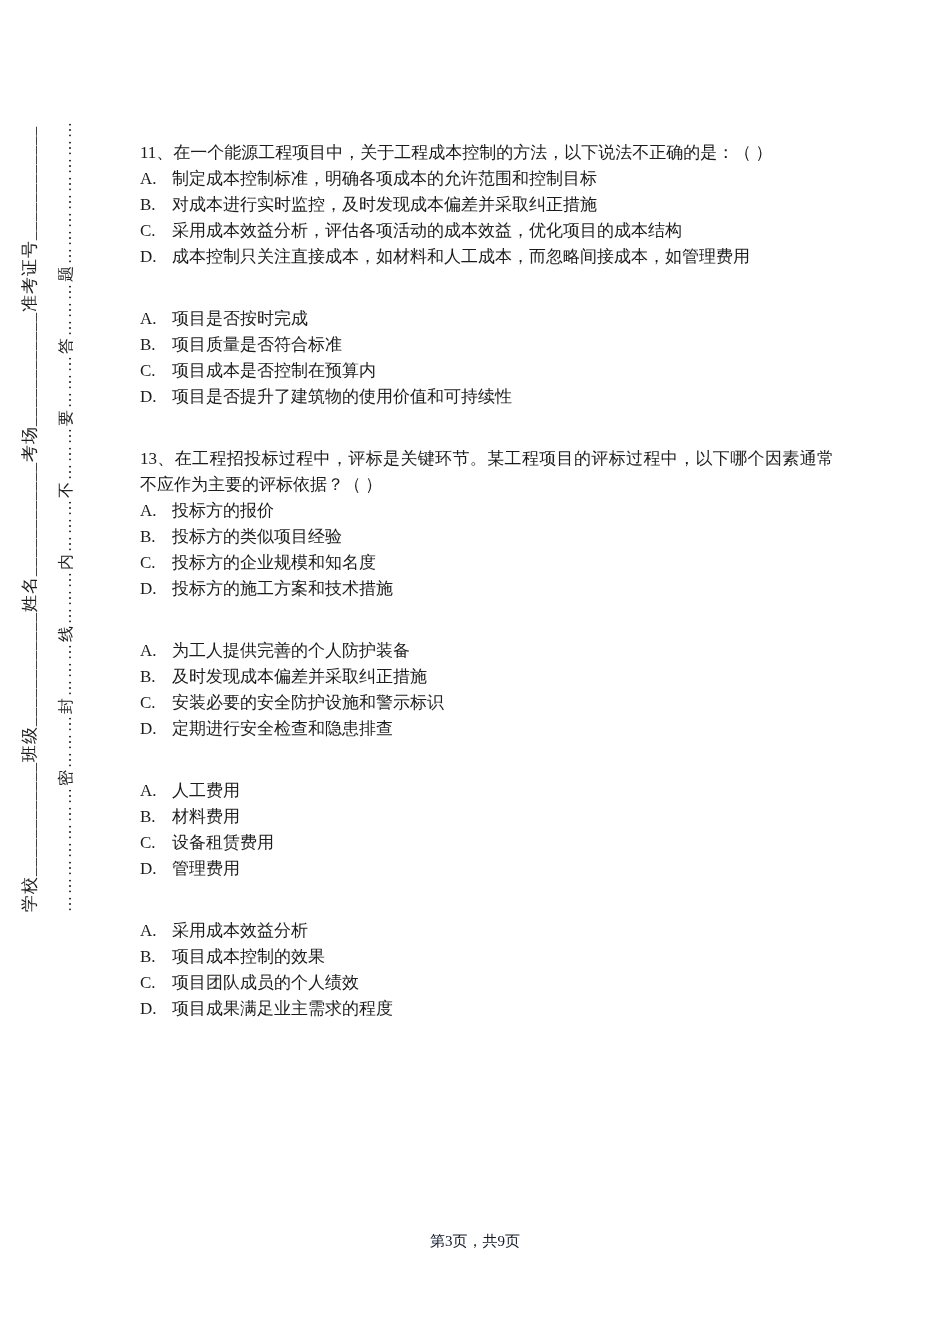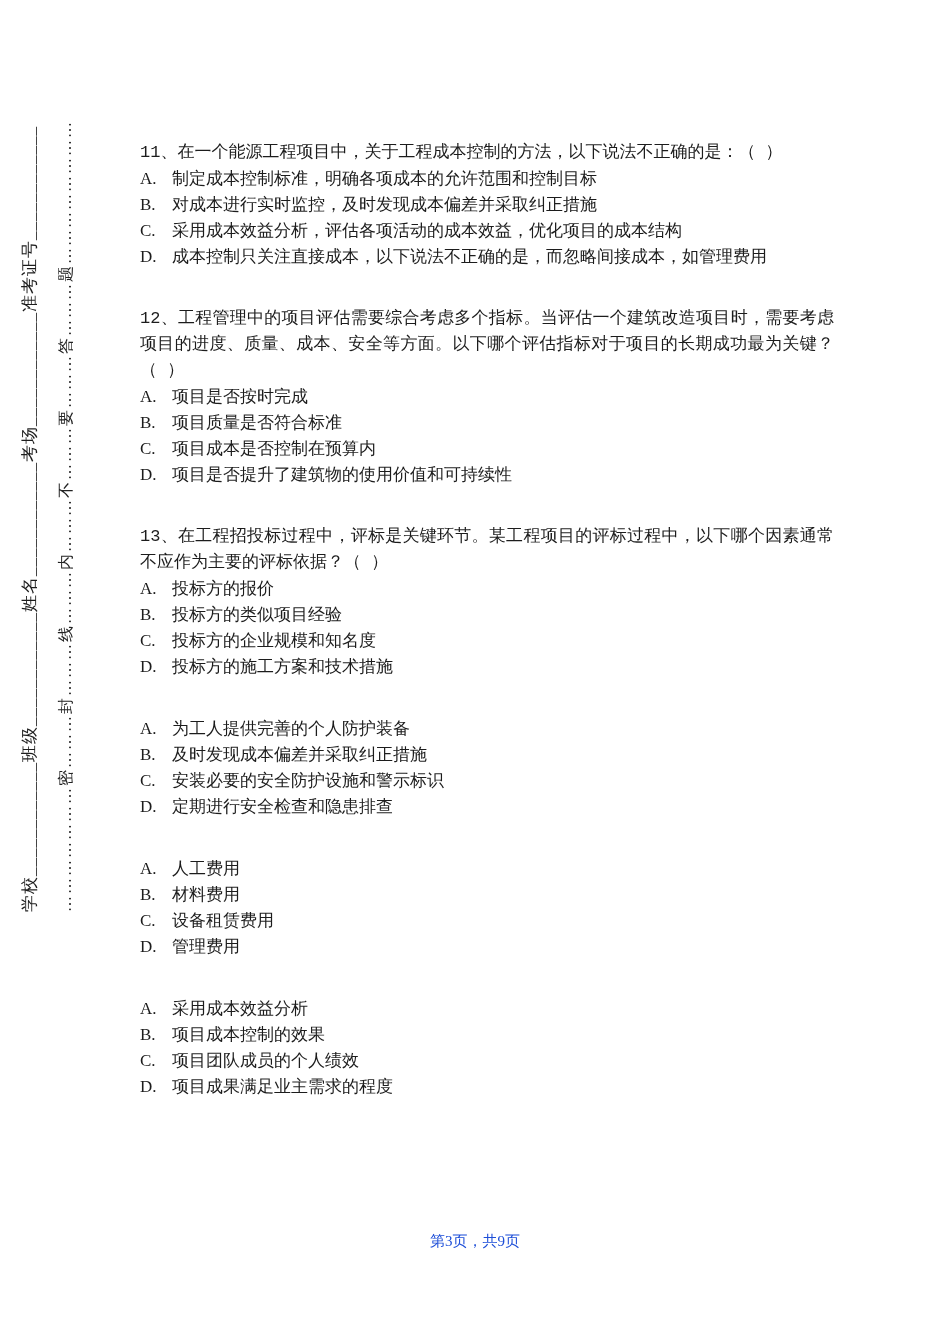--- a/index.html
+++ b/index.html
@@ -37,33 +37,33 @@
   
   .content {
     position: absolute;
     left: 140px;
     top: 140px;
     width: 694px;
     font-size: 17px;
     line-height: 26px;
   }
   .question { margin-bottom: 36px; }
-  .stem { text-align: justify; font-family: Liberation Mono, monospace; }
+  .stem { text-align: justify; }
   .option { display: flex; }
   .option .letter { flex: 0 0 32px; }
   .option .opt-text { flex: 1 1 auto; }
   
   .footer {
     position: absolute;
     left: 0;
     right: 0;
     top: 1232px;
     text-align: center;
     font-size: 15px;
-    color: #1d4ed8;
+    color: #0f172a;
   }
 </style>
 </head>
 <body>
 
 <div class="page">
 
   <div class="v-text margin-fields">学校____________班级____________姓名____________考场____________准考证号____________</div>
 
   <div class="v-text seal-line">…………………密………封………线………内………不………要………答………题……………………</div>
@@ -79,26 +79,25 @@
       <div class="option">
         <span class="letter">B.</span>
         <span class="opt-text">对成本进行实时监控，及时发现成本偏差并采取纠正措施</span>
       </div>
       <div class="option">
         <span class="letter">C.</span>
         <span class="opt-text">采用成本效益分析，评估各项活动的成本效益，优化项目的成本结构</span>
       </div>
       <div class="option">
         <span class="letter">D.</span>
-        <span class="opt-text">成本控制只关注直接成本，以下说法不正确的是，而忽略间接成本，如管理费用</span>
+        <span class="opt-text">成本控制只关注直接成本，如材料和人工成本，而忽略间接成本，如管理费用</span>
       </div>
     </div>
 
     <div class="question">
-      <div class="stem">12、工程管理中的项目评估需要综合考虑多个指标。当评估一个建筑改造项目时，需要考虑项目的进度、质量、成本、安全等方面。以下哪个评估指标对于项目的长期成功最为关键？（ ）</div>
       <div class="option">
         <span class="letter">A.</span>
         <span class="opt-text">项目是否按时完成</span>
       </div>
       <div class="option">
         <span class="letter">B.</span>
         <span class="opt-text">项目质量是否符合标准</span>
       </div>
       <div class="option">
         <span class="letter">C.</span>

